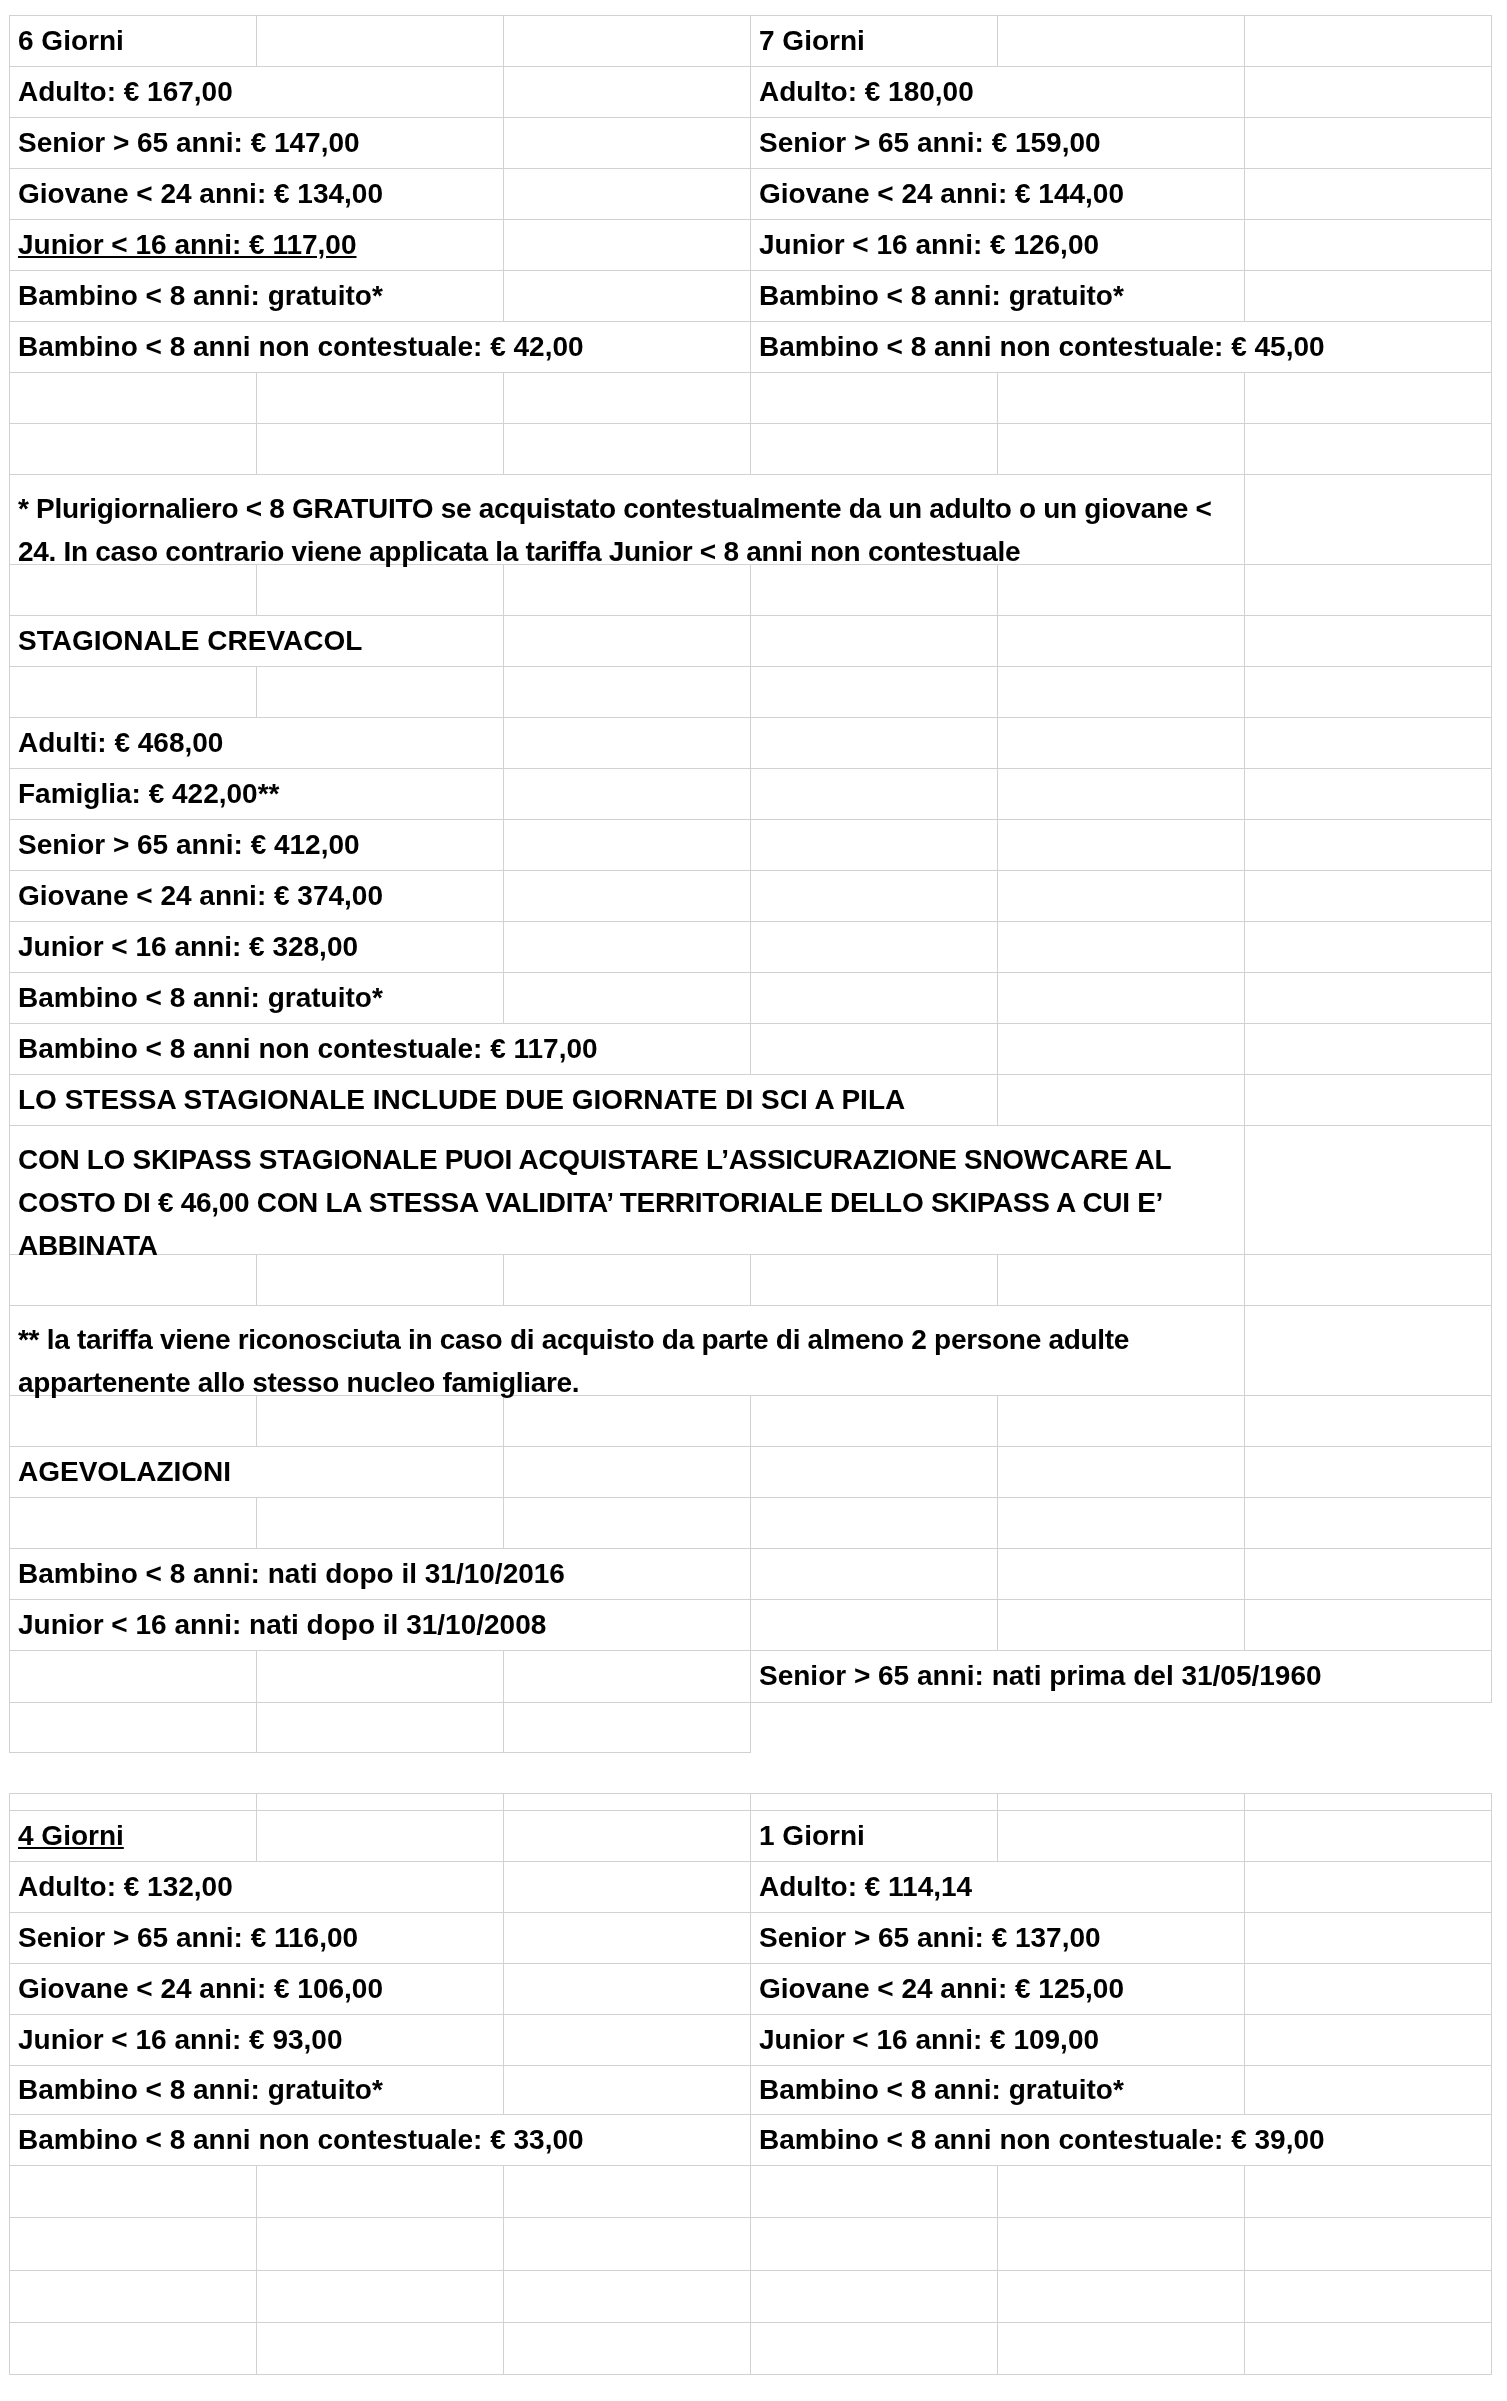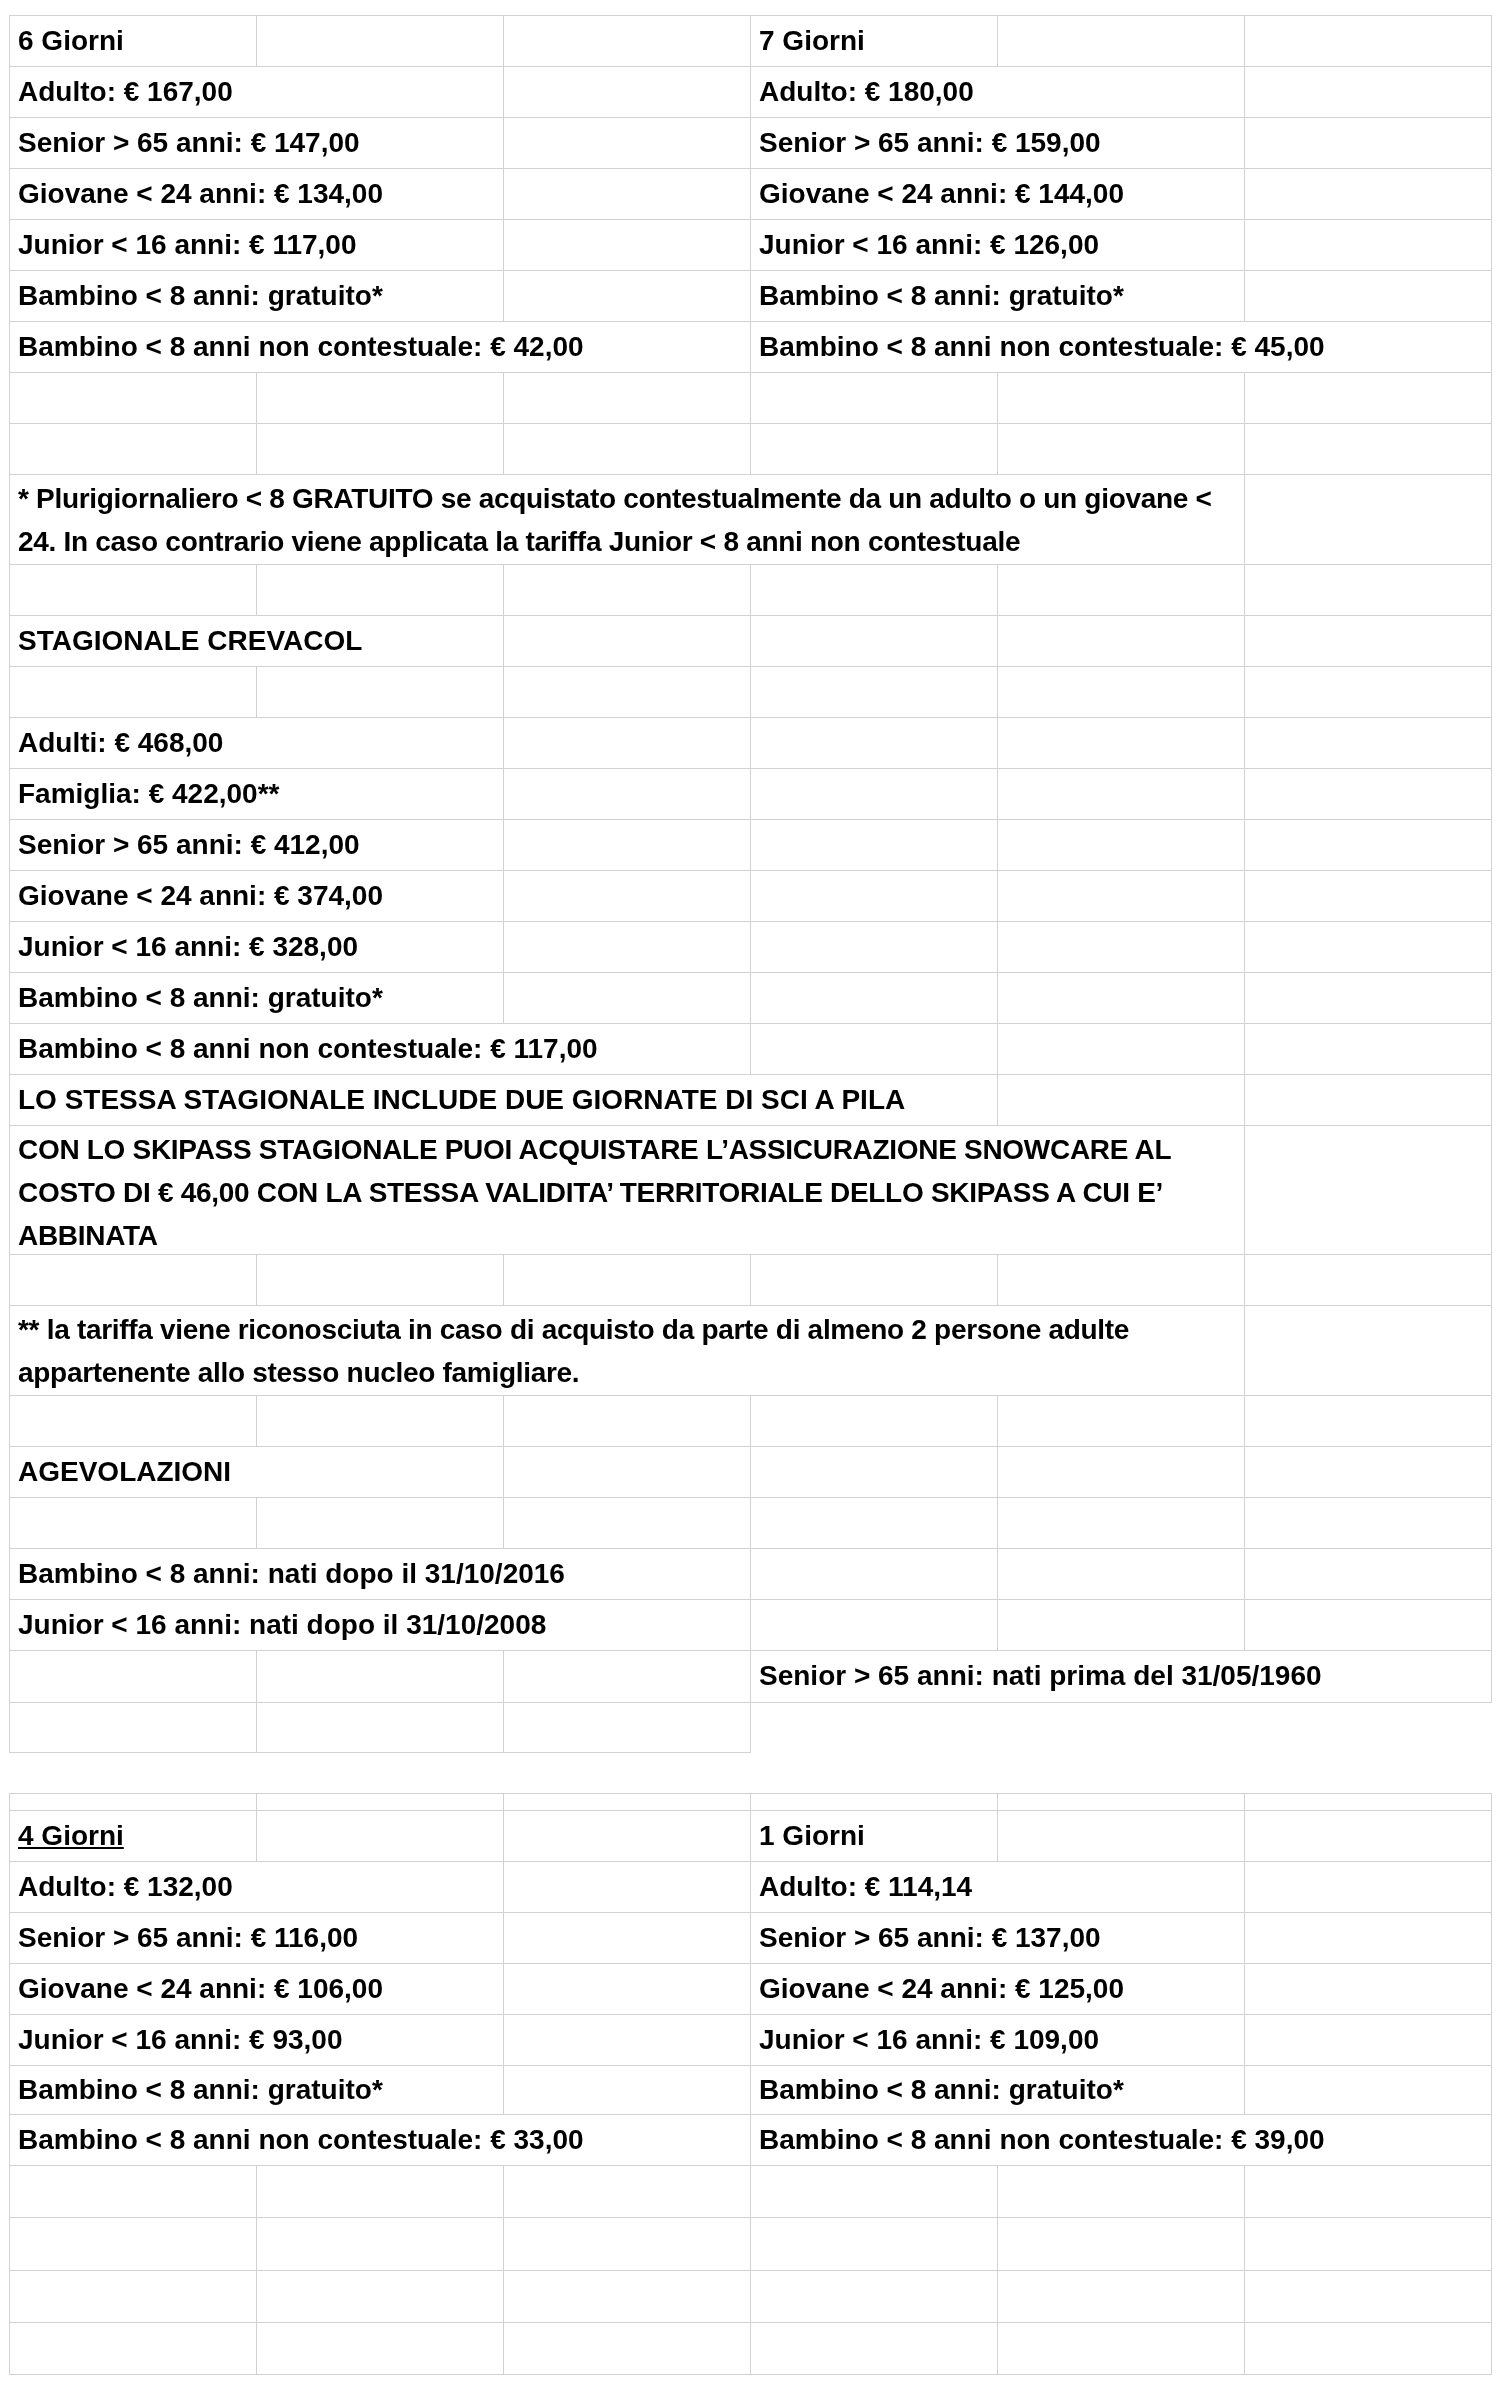--- a/index.html
+++ b/index.html
@@ -37,21 +37,21 @@
     color: #000000;
     padding-left: 8.5px;
     white-space: nowrap;
     position: relative;
     z-index: 2;
   }
   .cell.wrap { align-items: flex-start; }
   .cell.wrap .celltext {
     white-space: normal;
     line-height: 43px;
-    padding-top: 2px;
+    padding-top: 12px;
     padding-right: 5.1px;
     letter-spacing: -0.3px;
   }
 </style>
 </head>
 <body>
 
 <div class="canvas">
   <div class="sheet" id="table1" style="grid-template-rows: 51px 51px 51px 51px 51px 51px 51px 51px 51px 90px 51px 51px 51px 51px 51px 51px 51px 51px 51px 51px 51px 129px 51px 90px 51px 51px 51px 51px 51px 52px 50px;">
       <div class="cell" style="grid-column: span 1;">
@@ -81,21 +81,21 @@
       </div>
       <div class="cell" style="grid-column: span 1;"></div>
       <div class="cell" style="grid-column: span 2;">
         <span class="celltext">Giovane &lt; 24 anni: € 134,00</span>
       </div>
       <div class="cell" style="grid-column: span 1;"></div>
       <div class="cell" style="grid-column: span 2;">
         <span class="celltext">Giovane &lt; 24 anni: € 144,00</span>
       </div>
       <div class="cell" style="grid-column: span 1;"></div>
-      <div class="cell" style="grid-column: span 2;">
+      <div class="cell" style="grid-column: span 2; text-decoration: underline;">
         <span class="celltext">Junior &lt; 16 anni: € 117,00</span>
       </div>
       <div class="cell" style="grid-column: span 1;"></div>
       <div class="cell" style="grid-column: span 2;">
         <span class="celltext">Junior &lt; 16 anni: € 126,00</span>
       </div>
       <div class="cell" style="grid-column: span 1;"></div>
       <div class="cell" style="grid-column: span 2;">
         <span class="celltext">Bambino &lt; 8 anni: gratuito*</span>
       </div>

